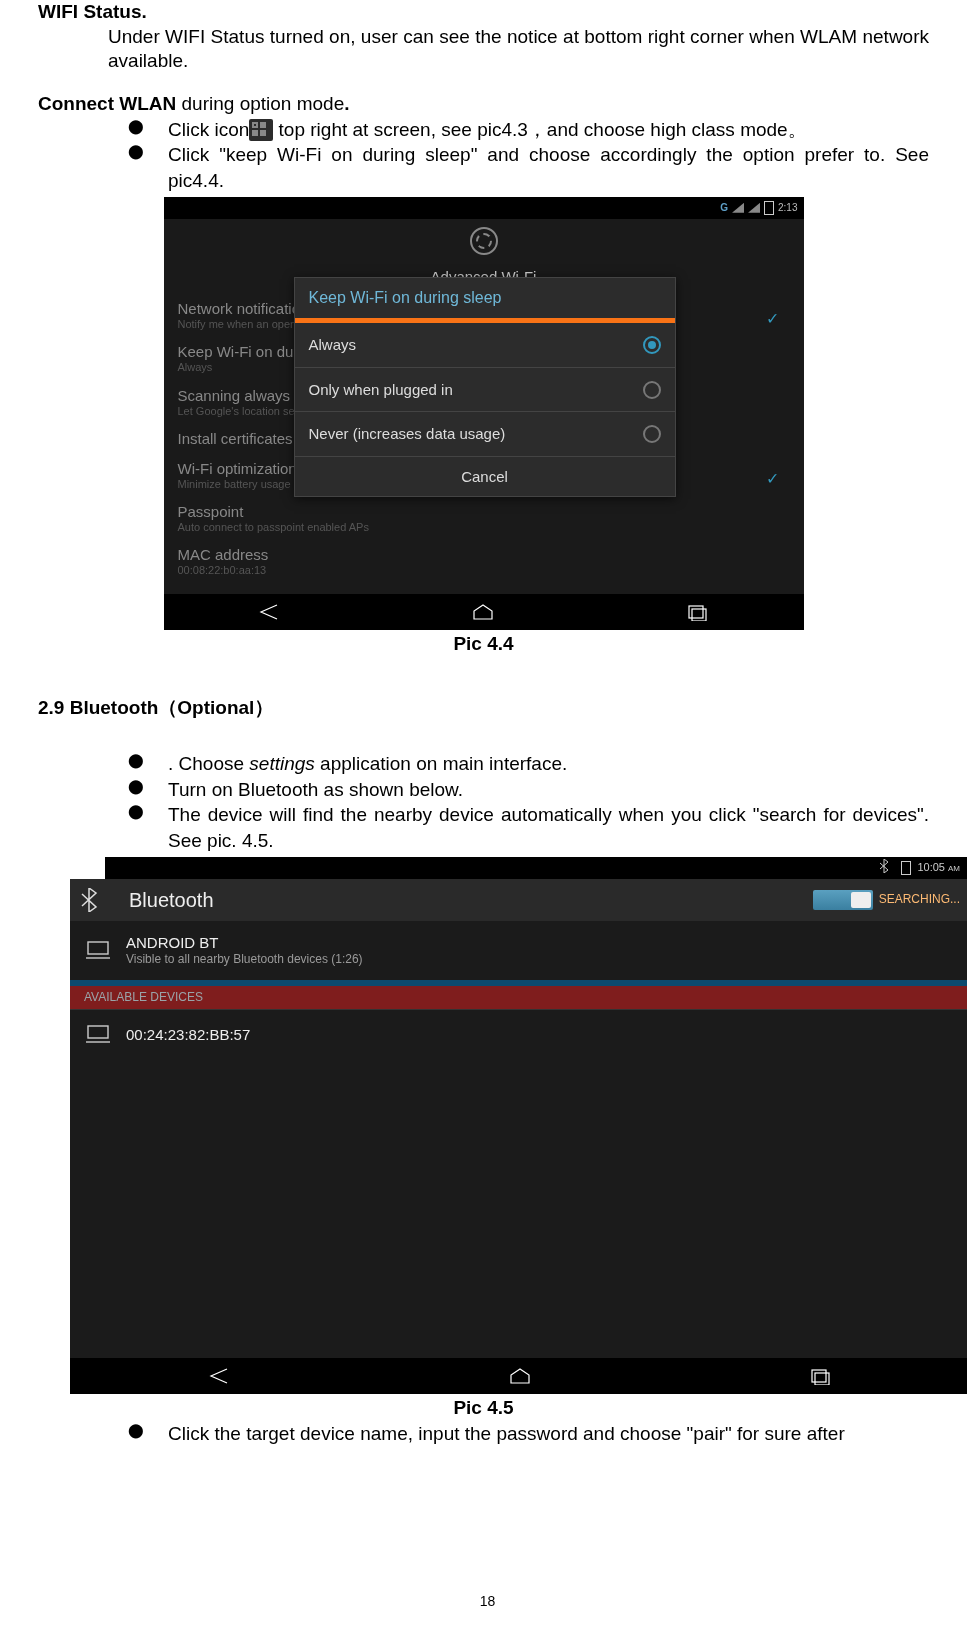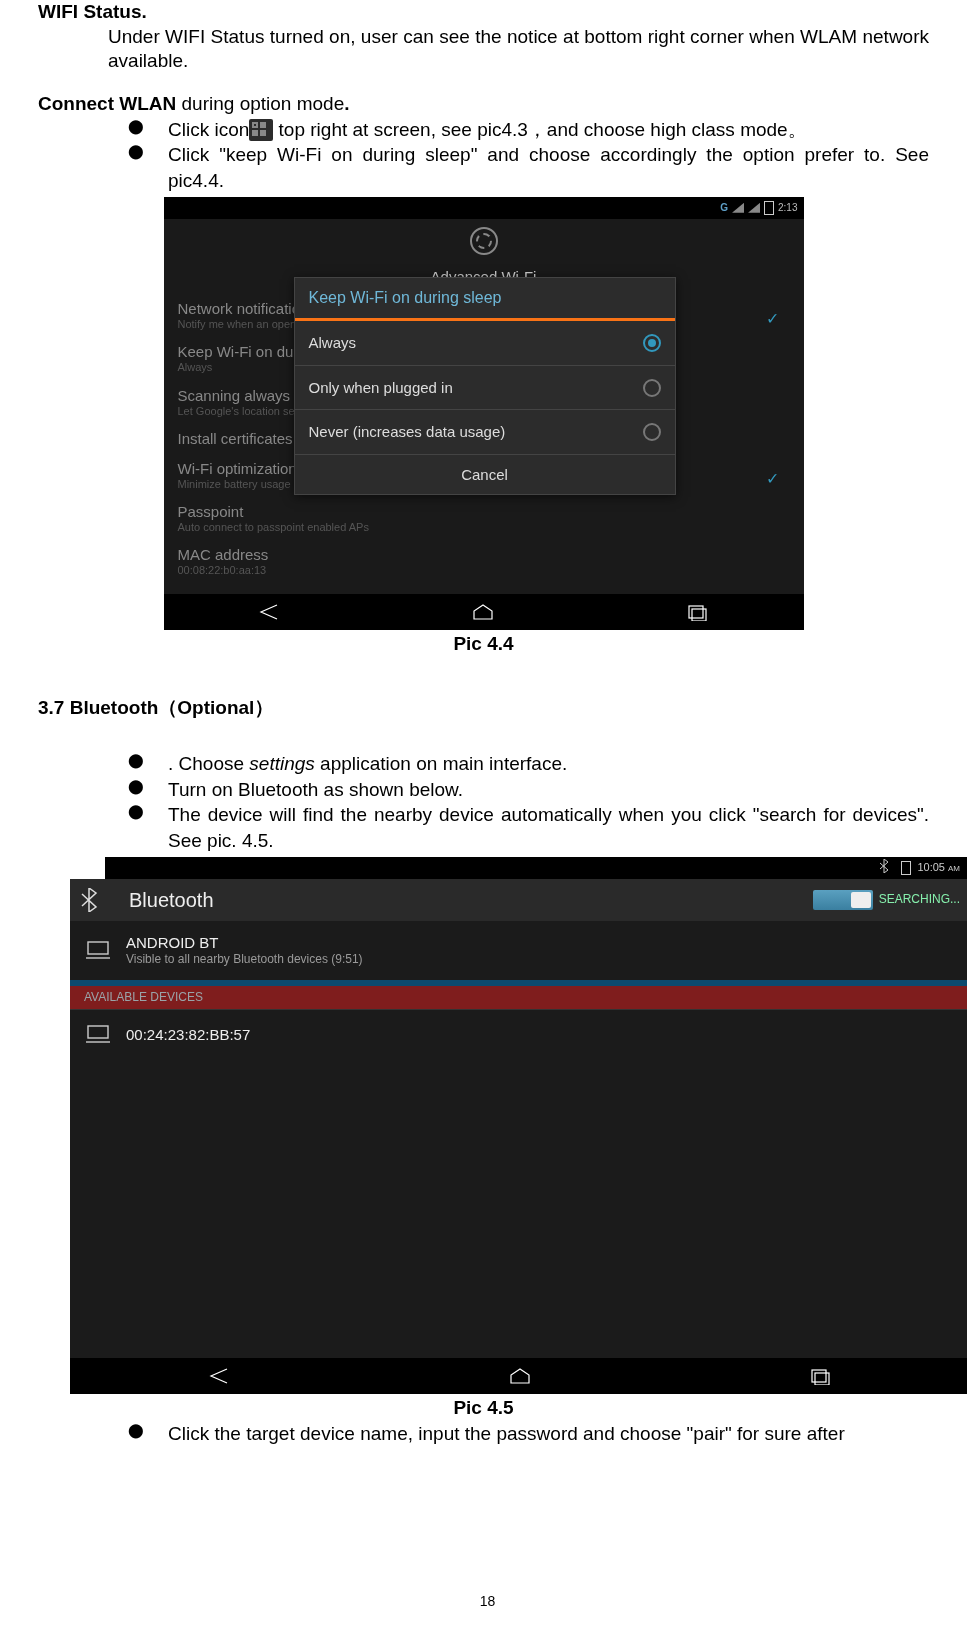--- a/index.html
+++ b/index.html
@@ -39,21 +39,21 @@
     .gear-ico:before { content:""; position:absolute; inset:4px; border:2px dashed #888; border-radius:50%;}
     .dim-item { padding: 6px 14px; color: #666; font-size: 14px; line-height: 1.2; }
     .dim-item .t1 { color: #888; font-size: 15px; }
     .dim-item .t2 { color: #555; font-size: 11px; }
     .check-right { float: right; color: #3298bd; font-size: 16px; margin-top: -22px; margin-right: 10px;}
     .dialog1 {
       position: absolute; left: 130px; top: 58px; width: 380px;
       background: #2c2c2c; border: 1px solid #444; box-shadow: 0 2px 10px rgba(0,0,0,.6);
       color: #ddd; font-size: 15px;
     }
-    .dialog1 .d-title { color: #6fb8d8; padding: 10px 14px; border-bottom: 3px solid #f97316; font-size: 16px;}
+    .dialog1 .d-title { color: #6fb8d8; padding: 10px 14px; border-bottom: 5px solid #f97316; font-size: 16px;}
     .dialog1 .d-opt { padding: 12px 14px; border-bottom: 1px solid #444; display: flex; justify-content: space-between; align-items: center;}
     .radio { width: 14px; height: 14px; border: 2px solid #777; border-radius: 50%; display: inline-flex; align-items: center; justify-content: center;}
     .radio.sel { border-color: #3298bd; }
     .radio.sel:after { content:""; width: 8px; height: 8px; background: #3298bd; border-radius: 50%;}
     .dialog1 .d-cancel { text-align: center; padding: 10px; color: #ddd; }
     .nav-bar { background: #000; height: 36px; display: flex; align-items: center; justify-content: space-around; }
     .nav-ico { width: 26px; height: 18px; display: inline-block; }
     .nav-back svg, .nav-home svg, .nav-recent svg { stroke: #fff; fill: none; }
 
     .caption { text-align: center; font-weight: bold; margin-top: 2px; }
@@ -62,21 +62,21 @@
     .shot2-wrap { width: 900px; margin: 3px 0 0 32px; }
     .bar2 {
       background: #000; height: 22px; display: flex; justify-content: flex-end;
       align-items: center; padding-right: 10px; gap: 6px; color: #ccc; font-size: 11px; margin-left: 35px;
     }
     .shot2-row1 { background: #2a2a2a; display: flex; align-items: center; padding: 8px 10px; justify-content: space-between;}
     .shot2-row1 .l { display: flex; align-items: center; gap: 31px; color: #eee; font-size: 20px;}
     .bt-ico { width: 18px; height: 24px; }
     .toggle-on { width: 60px; height: 20px; background: linear-gradient(#5aa0c0,#3a7fa0); border-radius: 2px; position: relative; }
     .toggle-on:after { content:""; position:absolute; right:2px; top:2px; width:20px; height:16px; background:#eee; border-radius:2px; }
-    .searching { color: #86efac; font-size: 12px; margin-left: 6px;}
+    .searching { color: #fdba74; font-size: 12px; margin-left: 6px;}
     .shot2-row2 { background: #1b1b1b; padding: 12px 14px; display: flex; gap: 14px; align-items: center;}
     .laptop-ico { width: 28px; height: 20px; }
     .row2-txt .n { color: #eee; font-size: 15px; }
     .row2-txt .s { color: #9a9a9a; font-size: 12px; }
     .shot2-label { background: #7f1d1d; color: #9aa3a8; font-size: 12px; padding: 4px 14px; border-top: 6px solid #0c4a6e;}
     .shot2-row3 { background: #1b1b1b; padding: 14px 14px; display: flex; gap: 14px; align-items: center; color: #eee; font-size: 15px; border-top: 1px solid #333;}
     .shot2-fill { background: #1b1b1b; height: 300px; }
 
     .settings-icon-inline {
       display: inline-block; width: 24px; height: 22px; background: #2c2c2c;
@@ -189,21 +189,21 @@
       <span class="nav-ico nav-recent">
         <svg viewBox="0 0 26 18" width="26" height="18">
             <rect x="5" y="3" width="14" height="12" stroke="#fff" stroke-width="1.2" fill="none"></rect>
             <rect x="8" y="6" width="14" height="12" stroke="#fff" stroke-width="1.2" fill="none"></rect>
           </svg>
       </span>
     </div>
   </div>
   <div class="caption">Pic 4.4</div>
 
-  <div class="h-section">3.7 Bluetooth（Optional）</div>
+  <div class="h-section">2.9 Bluetooth（Optional）</div>
 
   <div class="bullet-row">
     <span class="bull">⬤</span>
     <span class="txt"><span>. Choose </span><span class="italic">settings</span><span> application on main interface.</span></span>
   </div>
   <div class="bullet-row">
     <span class="bull">⬤</span>
     <span class="txt">  Turn on Bluetooth as shown below.</span>
   </div>
   <div class="bullet-row">
@@ -238,21 +238,21 @@
     </div>
     <div class="shot2-row2">
       <span class="laptop-ico">
         <svg width="28" height="20" viewBox="0 0 28 20">
             <rect x="4" y="2" width="20" height="12" stroke="#ccc" stroke-width="1.4" fill="none"></rect>
             <path d="M2 18 L26 18" stroke="#ccc" stroke-width="1.4"></path>
           </svg>
       </span>
       <span class="row2-txt">
         <div class="n">ANDROID BT</div>
-        <div class="s">Visible to all nearby Bluetooth devices (9:51)</div>
+        <div class="s">Visible to all nearby Bluetooth devices (1:26)</div>
       </span>
     </div>
     <div class="shot2-label">AVAILABLE DEVICES</div>
     <div class="shot2-row3">
       <span class="laptop-ico">
         <svg width="28" height="20" viewBox="0 0 28 20">
             <rect x="4" y="2" width="20" height="12" stroke="#ccc" stroke-width="1.4" fill="none"></rect>
             <path d="M2 18 L26 18" stroke="#ccc" stroke-width="1.4"></path>
           </svg>
       </span>

